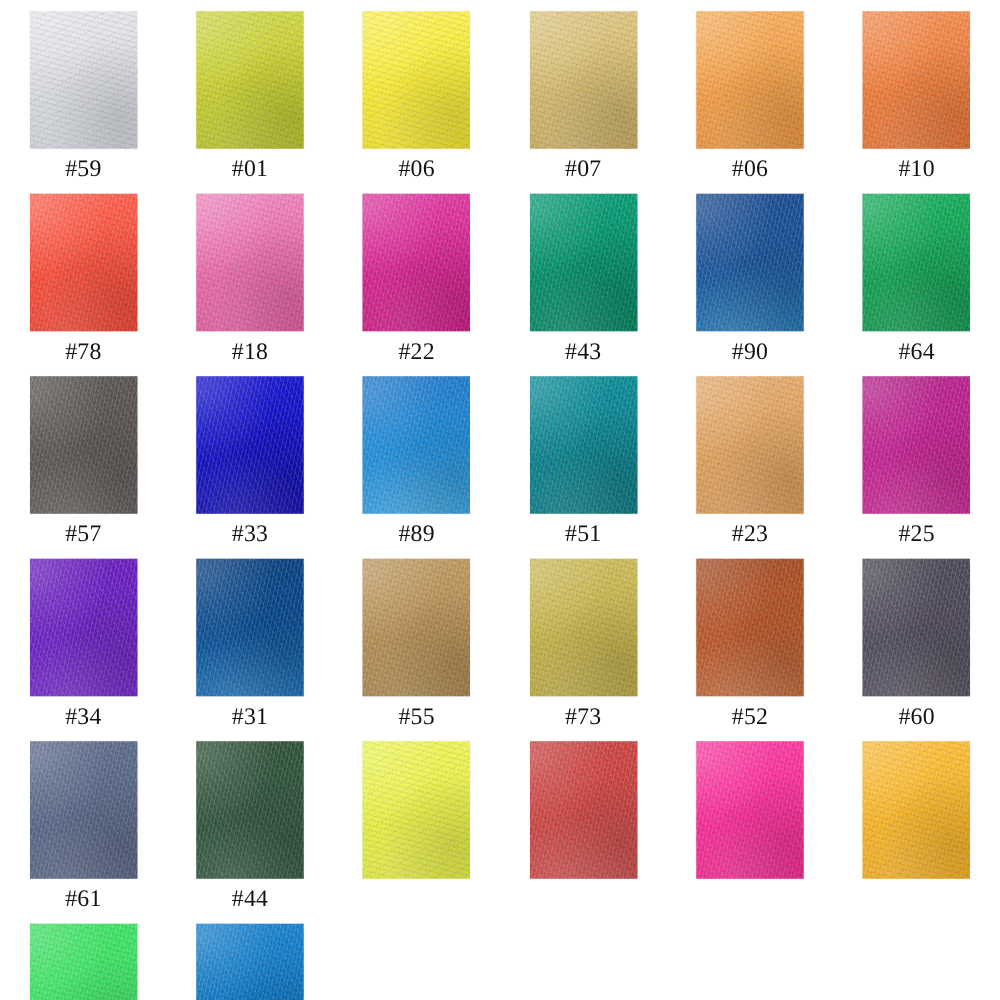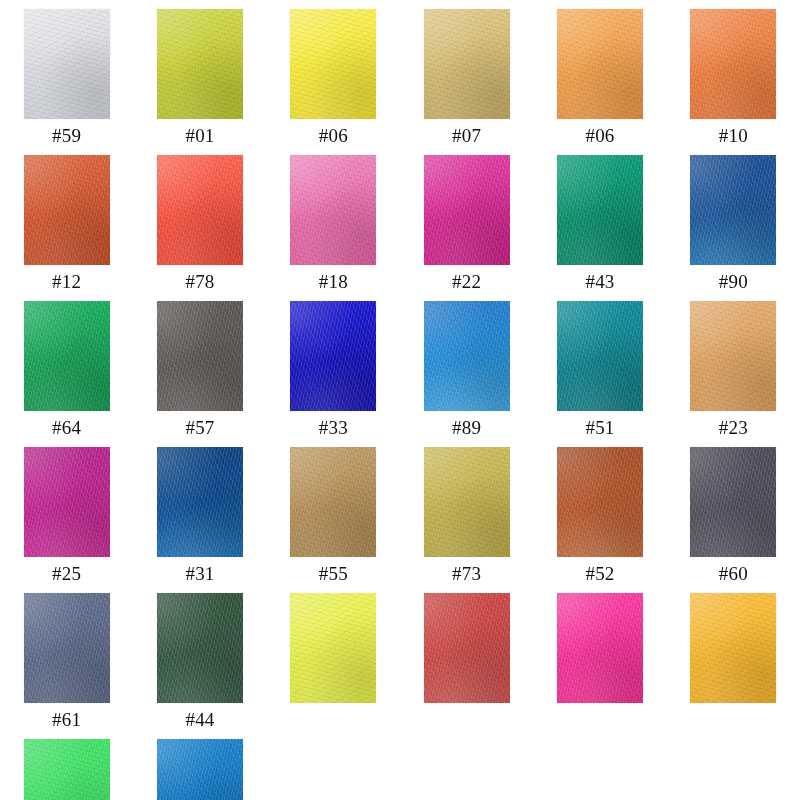--- a/index.html
+++ b/index.html
@@ -143,29 +143,20 @@
       <div class="cell">
         <div class="swatch" style="background: linear-gradient(176deg, rgb(242, 142, 82) 0%, rgb(240, 128, 63) 48%, rgb(234, 115, 50) 100%);">
           <div class="tex-a"></div>
           <div class="tex-b"></div>
           <div class="tex-c"></div>
           <div class="shade"></div>
         </div>
         <div class="label">#10</div>
       </div>
       <div class="cell">
-        <div class="swatch" style="background: linear-gradient(176deg, rgb(217, 97, 58) 0%, rgb(212, 86, 46) 48%, rgb(201, 76, 37) 100%);">
-          <div class="tex-a"></div>
-          <div class="tex-b"></div>
-          <div class="tex-c"></div>
-          <div class="shade"></div>
-        </div>
-        <div class="label">#12</div>
-      </div>
-      <div class="cell">
         <div class="swatch" style="background: linear-gradient(176deg, rgb(251, 98, 80) 0%, rgb(249, 82, 63) 48%, rgb(245, 68, 51) 100%);">
           <div class="tex-a"></div>
           <div class="tex-b"></div>
           <div class="tex-c"></div>
           <div class="shade"></div>
         </div>
         <div class="label">#78</div>
       </div>
       <div class="cell">
         <div class="swatch" style="background: linear-gradient(176deg, rgb(238, 134, 188) 0%, rgb(234, 111, 173) 48%, rgb(228, 92, 158) 100%);">
@@ -258,20 +249,29 @@
         <div class="label">#23</div>
       </div>
       <div class="cell">
         <div class="swatch" style="background: linear-gradient(176deg, rgb(180, 36, 140) 0%, rgb(194, 35, 145) 48%, rgb(205, 42, 153) 100%);">
           <div class="tex-a"></div>
           <div class="tex-b"></div>
           <div class="tex-c"></div>
           <div class="shade"></div>
         </div>
         <div class="label">#25</div>
+      </div>
+      <div class="cell">
+        <div class="swatch" style="background: linear-gradient(176deg, rgb(106, 31, 189) 0%, rgb(108, 35, 194) 48%, rgb(116, 41, 204) 100%);">
+          <div class="tex-a"></div>
+          <div class="tex-b"></div>
+          <div class="tex-c"></div>
+          <div class="shade"></div>
+        </div>
+        <div class="label">#34</div>
       </div>
       <div class="cell">
         <div class="swatch" style="background: linear-gradient(176deg, rgb(10, 63, 126) 0%, rgb(11, 76, 145) 48%, rgb(27, 114, 187) 100%);">
           <div class="tex-a"></div>
           <div class="tex-b"></div>
           <div class="tex-c"></div>
           <div class="shade"></div>
         </div>
         <div class="label">#31</div>
       </div>

